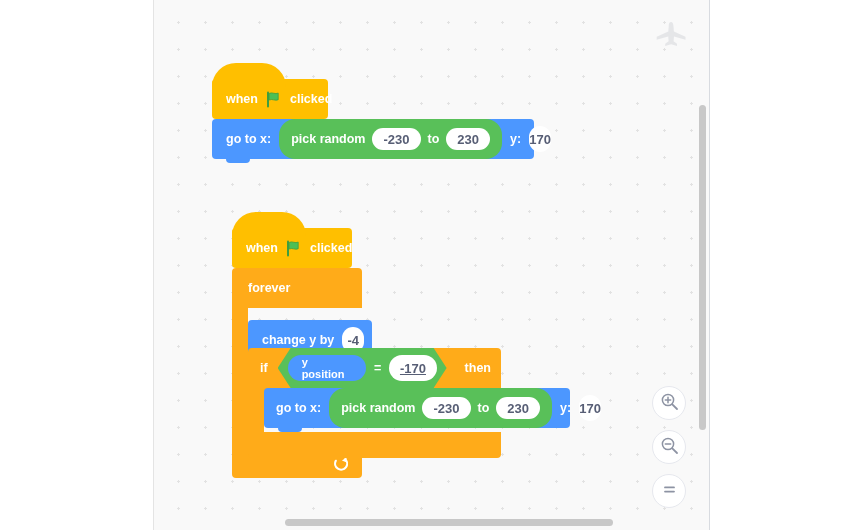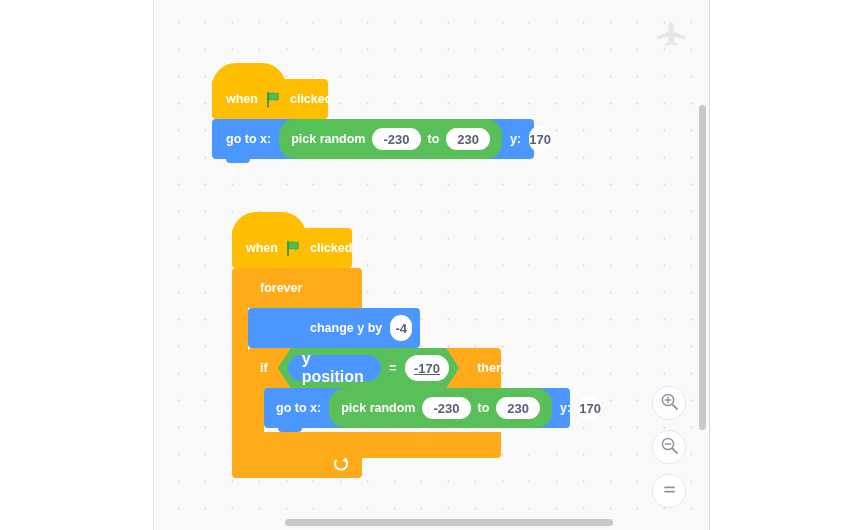--- a/index.html
+++ b/index.html
@@ -118,21 +118,21 @@
   }
   
   .reporter-blue {
     background: #4C97FF;
     border-radius: 16px;
     height: 26px;
     display: inline-flex;
     align-items: center;
     padding: 0 14px;
     box-sizing: border-box;
-    font-size: 16px;
+    font-size: 11px;
     font-weight: bold;
     color: #fff;
   }
 
   
   .bool-hex {
     position: relative;
     background: #59C059;
     height: 40px;
     display: inline-flex;
@@ -247,39 +247,39 @@
               <path d="M3.2 2.4 c3-1.6 6 1.3 9-0.3 v6.6 c-3 1.6-6-1.3-9 0.3 z" fill="#4CBF56" stroke="#3d9e3f" stroke-width="0.8"></path>
             </svg>
           </span>
           <span class="lbl">clicked</span>
         </div>
       </div>
 
       <div class="cblock" style="left:0; top:56px;">
 
         <div class="c-top" style="position:absolute; left:0; top:0; width:130px; height:40px;">
-          <div class="row" style="padding-left:28px;">
+          <div class="row" style="padding-left:16px;">
             <span class="lbl">forever</span>
           </div>
         </div>
 
         <div class="c-arm" style="left:0; top:40px; height:142px;"></div>
 
         <div class="c-bot" style="left:0; top:182px; width:130px; height:28px;">
           <div class="loop-arrow" style="right:14px; top:7px;">
             <svg width="16" height="14" viewBox="0 0 16 14">
               <path d="M13.2 2.2 a6 6 0 1 1 -9.4 1.6" stroke="#ffffff" stroke-width="2.1" fill="none" stroke-linecap="round"></path>
               <path d="M14.6 0.6 l-0.4 4.6 -4.3 -1.6 z" fill="#ffffff"></path>
             </svg>
           </div>
         </div>
 
         <div style="position:absolute; left:16px; top:40px;">
 
-          <div class="motion blk" style="left:0; top:0; width:124px; height:40px;padding-left:48px;">
+          <div class="motion blk" style="left:0; top:12px; width:124px; height:40px;">
             <div class="row">
               <span class="lbl">change y by</span>
               <span class="oval" style="height:26px; border-radius:16px;">-4</span>
             </div>
             <div class="notch" style="background:#4C97FF;"></div>
           </div>
 
           <div class="cblock" style="left:0; top:40px;">
 
             <div class="c-top" style="position:absolute; left:0; top:0; width:253px; height:52px;">

